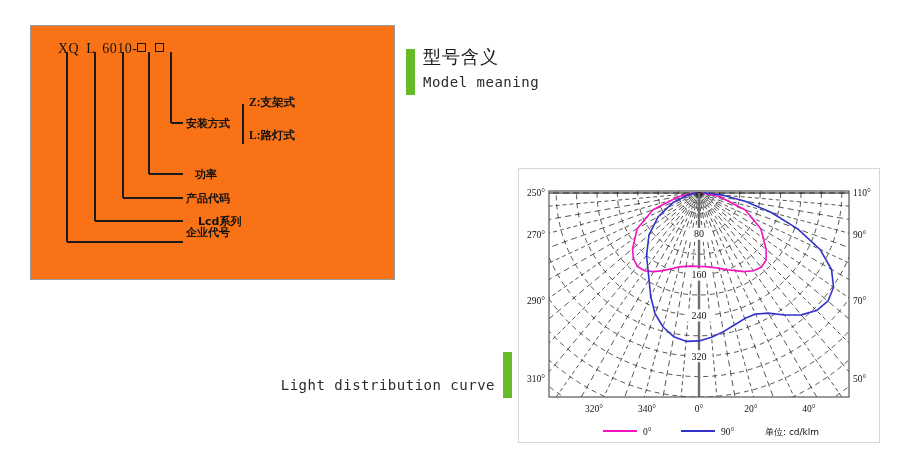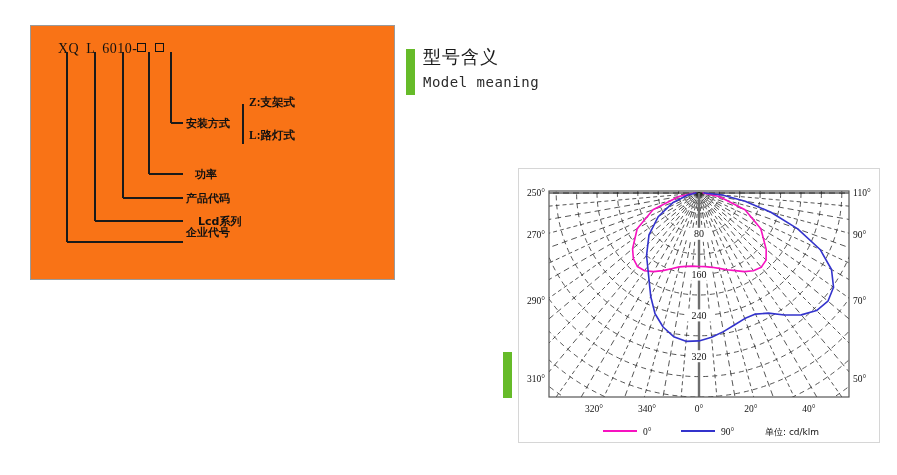--- a/index.html
+++ b/index.html
@@ -121,20 +121,21 @@
   </div>
 
   <div id="model-head">
     <div class="head-bar"></div>
     <div class="cn">型号含义</div>
     <div class="en">Model meaning</div>
   </div>
 
   <div id="curve-head">
     <div class="head-bar"></div>
+    <div class="en">Light distribution curve</div>
   </div>
 
   <div id="chart-panel">
     <svg id="chart-svg" width="360" height="273" viewBox="0 0 360 273">
 
       <defs>
         <clipPath id="plotclip">
             <rect x="30" y="22" width="300" height="206"></rect>
           </clipPath>
       </defs>

